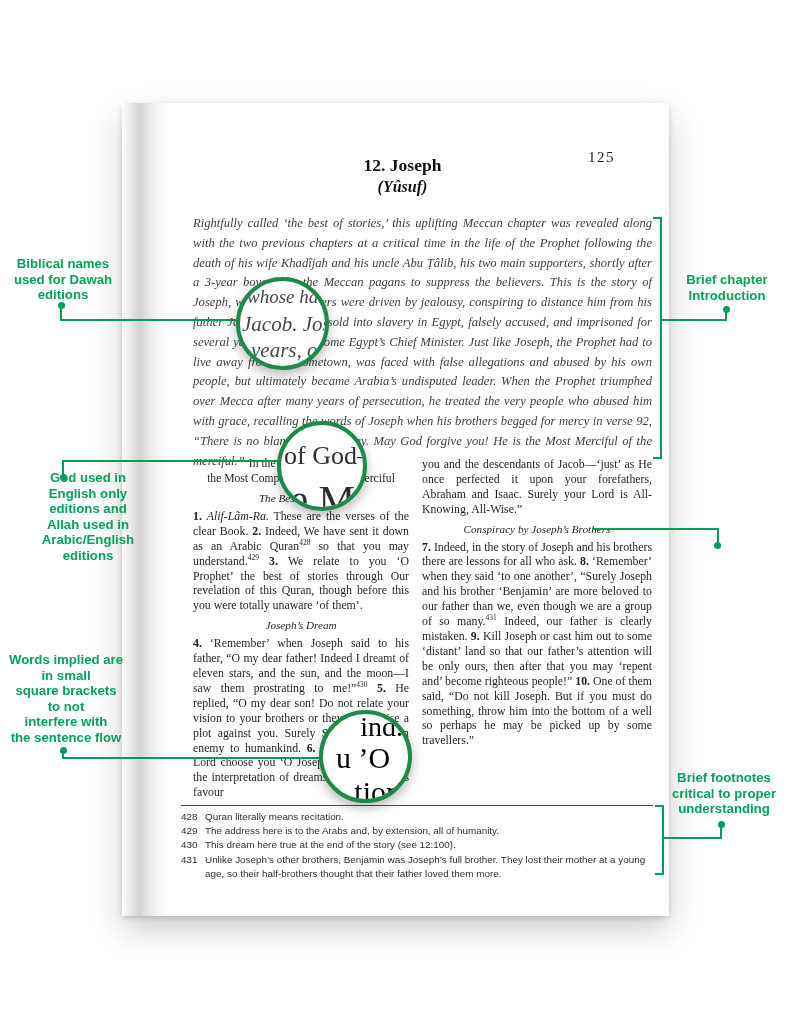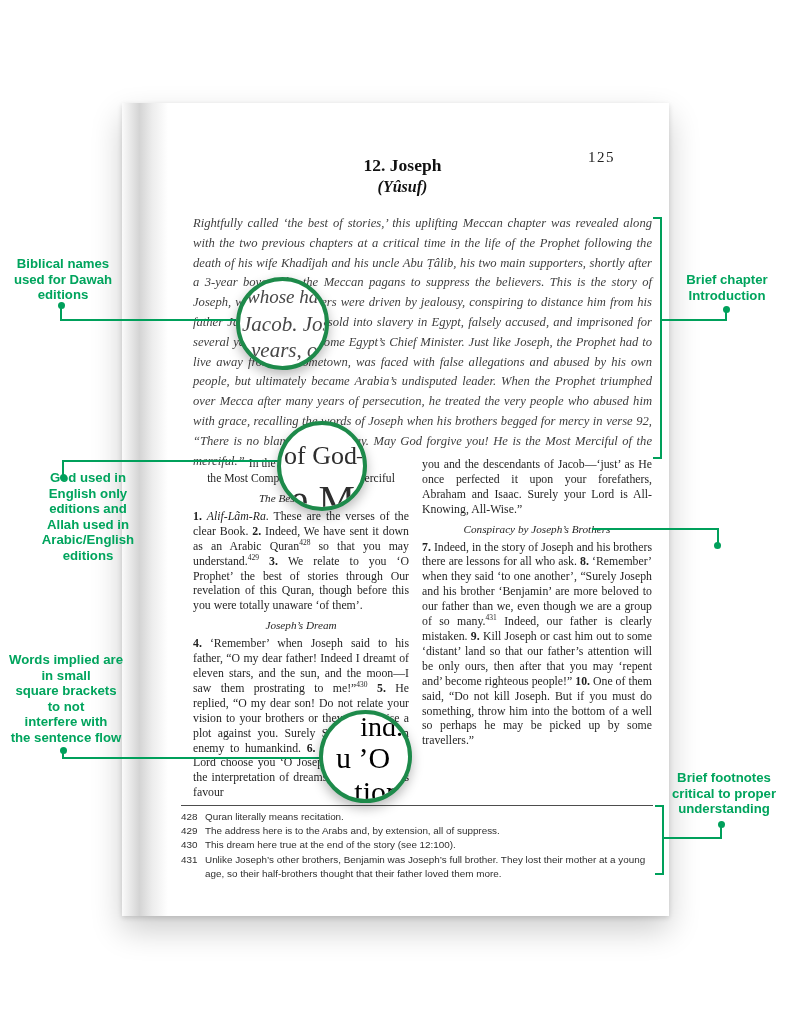--- a/index.html
+++ b/index.html
@@ -100,21 +100,21 @@
       </div>
     </div>
 
     <div class="footnotes">
       <div class="fn">
         <span class="n">428</span>
         <span class="t">Quran literally means recitation.</span>
       </div>
       <div class="fn">
         <span class="n">429</span>
-        <span class="t">The address here is to the Arabs and, by extension, all of suppress.</span>
+        <span class="t">The address here is to the Arabs and, by extension, all of humanity.</span>
       </div>
       <div class="fn">
         <span class="n">430</span>
         <span class="t">This dream here true at the end of the story (see 12:100).</span>
       </div>
       <div class="fn">
         <span class="n">431</span>
         <span class="t">Unlike Joseph’s other brothers, Benjamin was Joseph’s full brother. They lost their mother at a young age, so their half-brothers thought that their father loved them more.</span>
       </div>
     </div>

